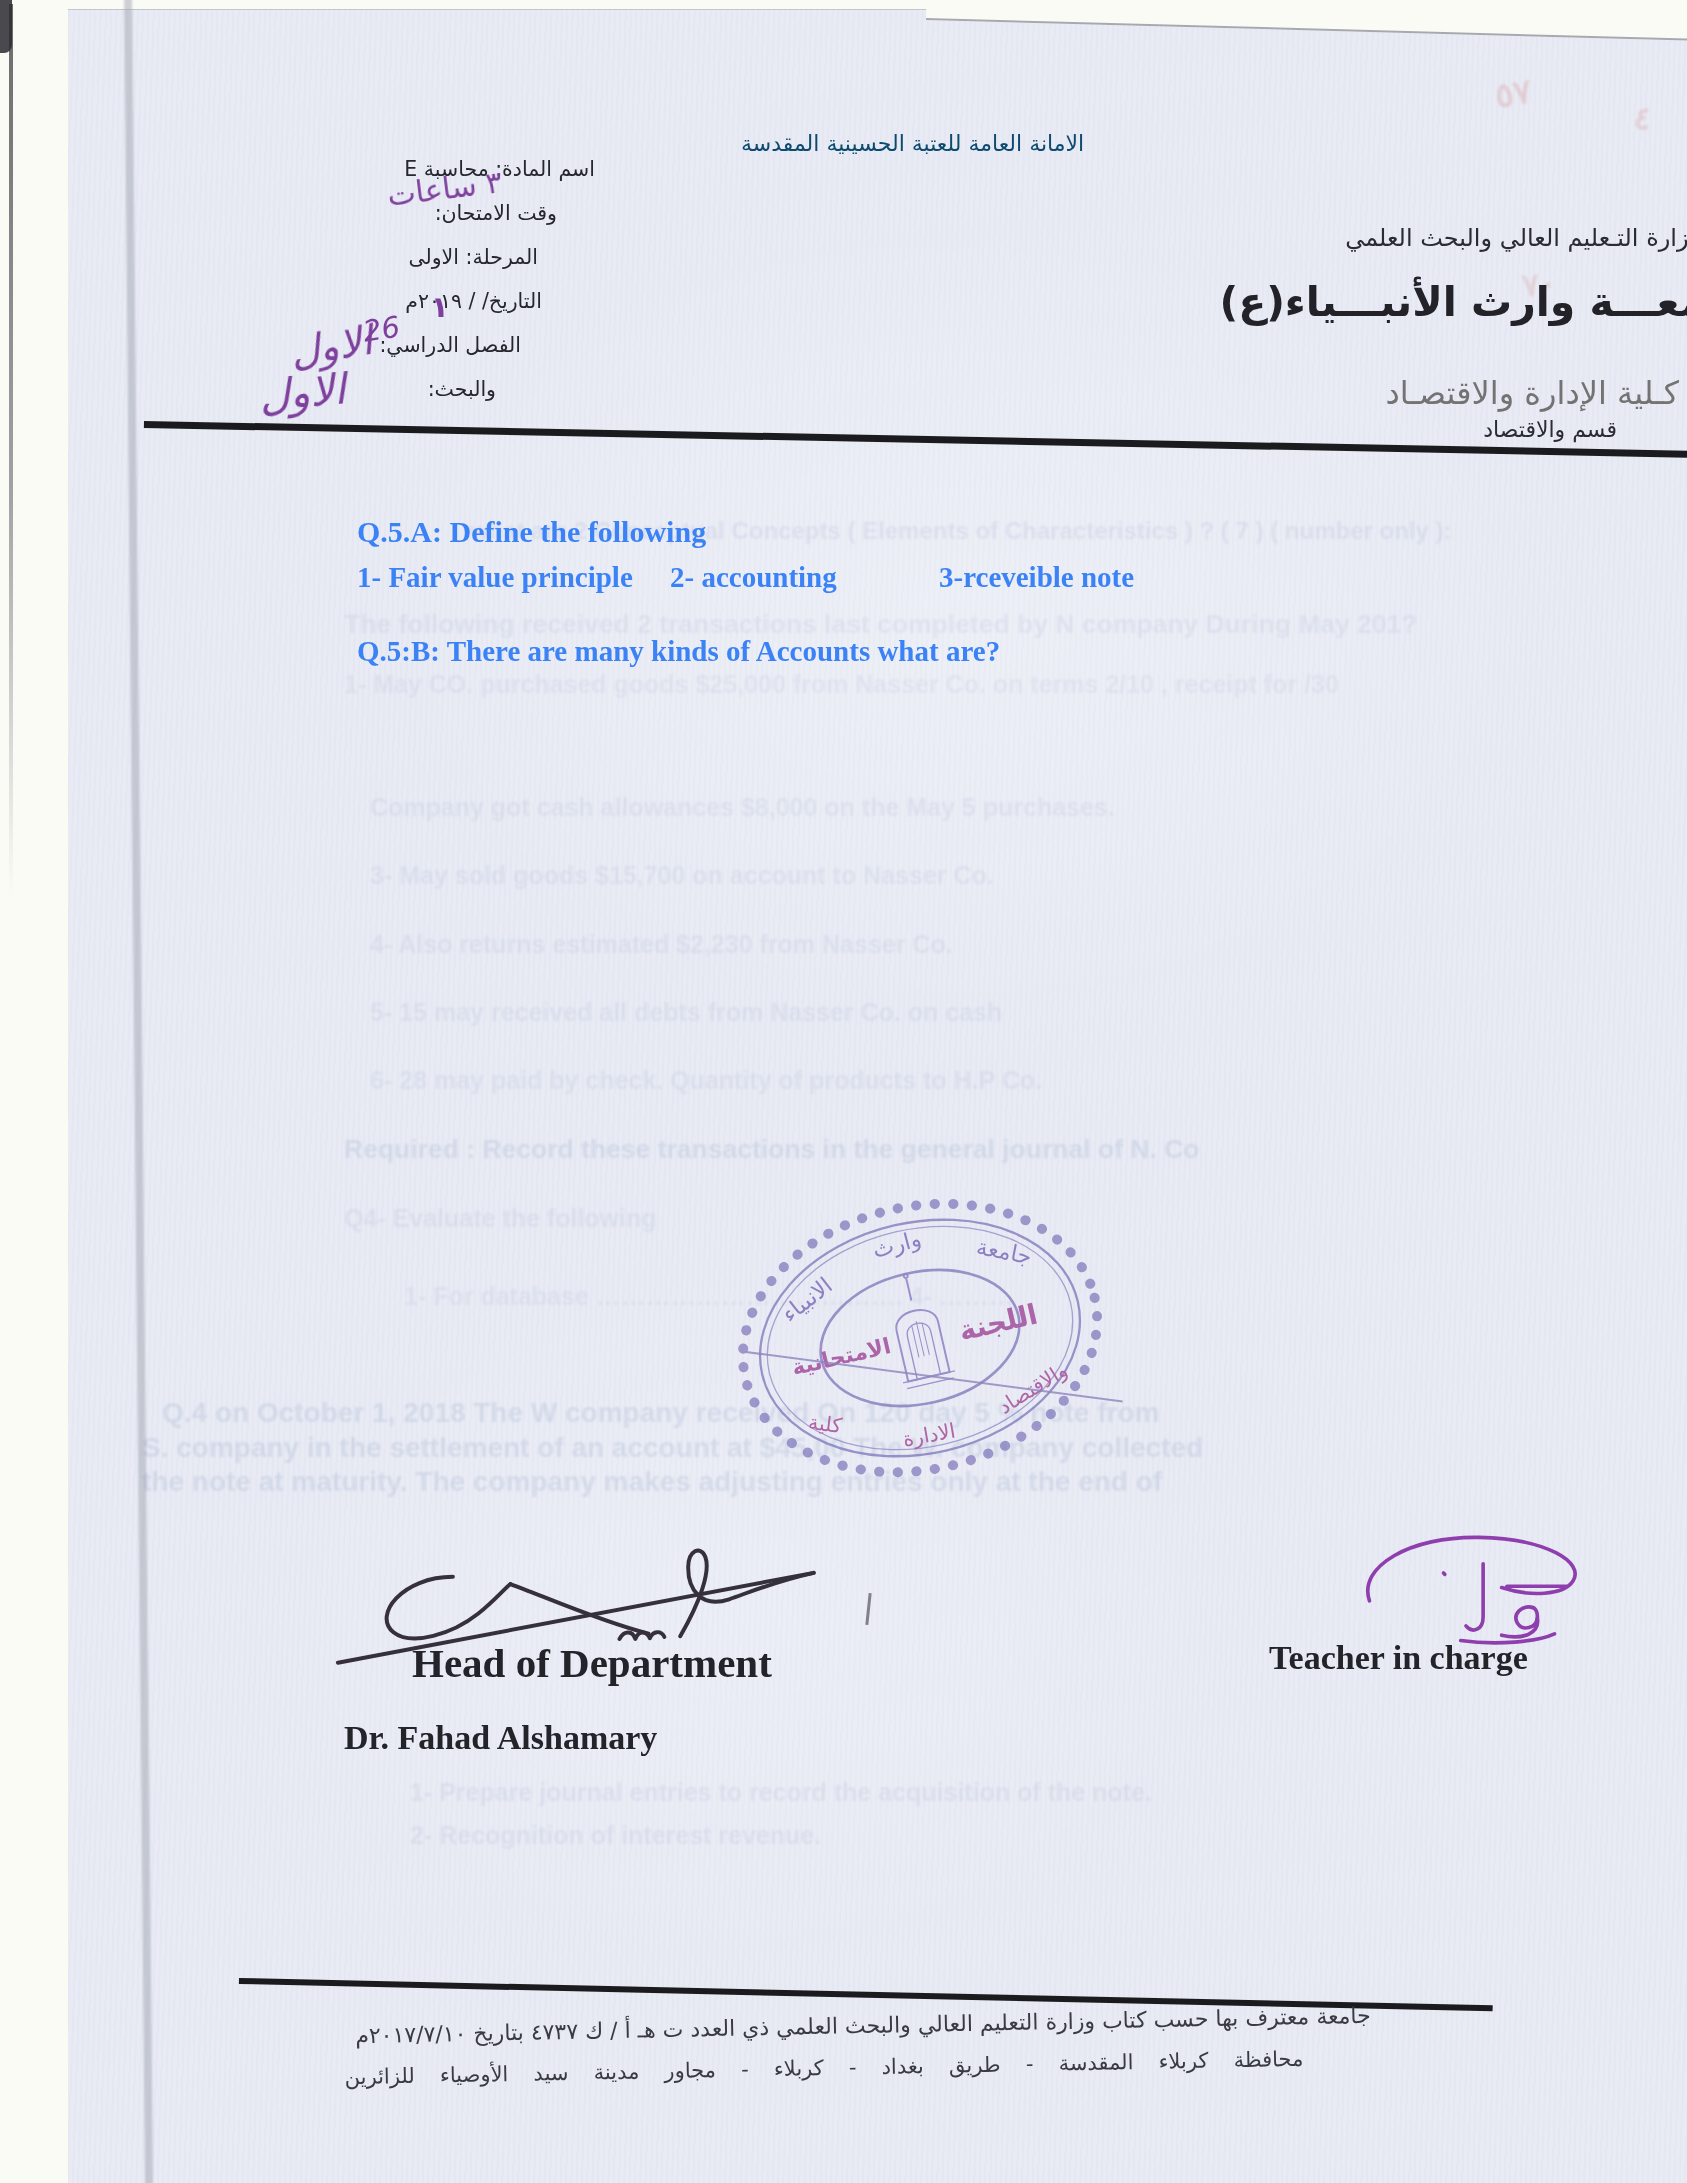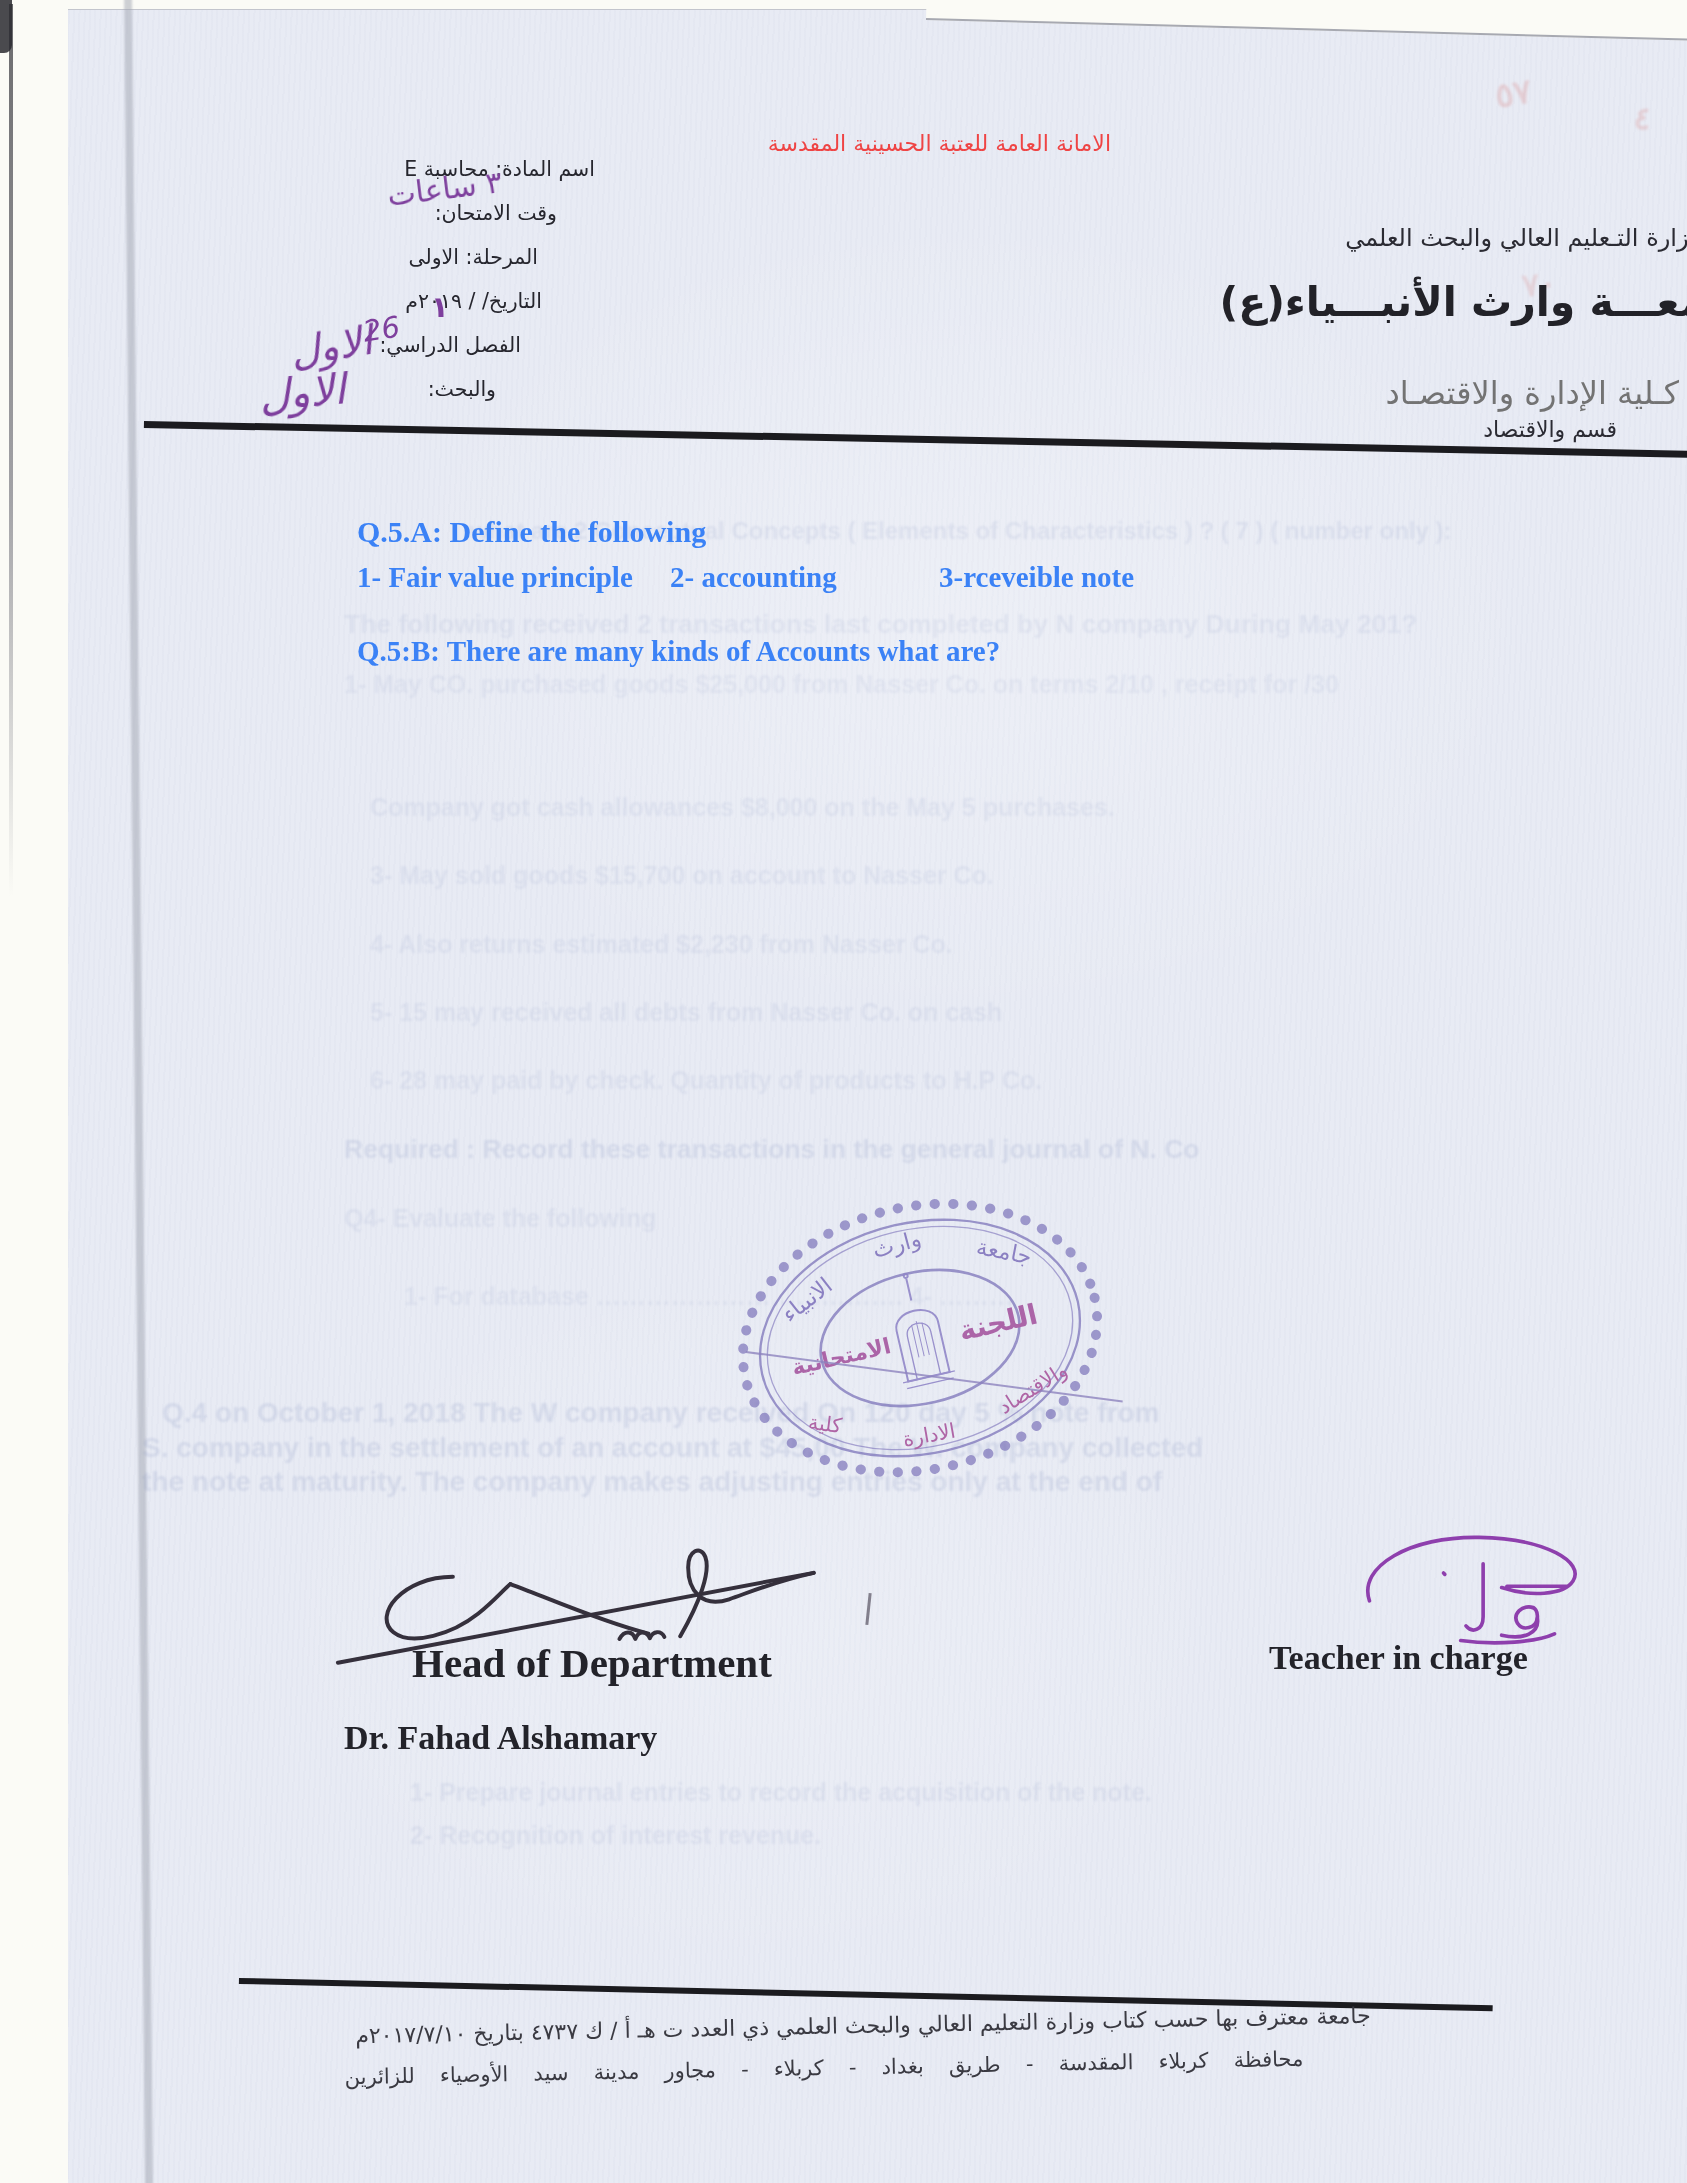--- a/index.html
+++ b/index.html
@@ -48,21 +48,21 @@
 <div class="gh" style="left:162px;top:1397px;font-size:28px;opacity:.16">Q.4 on October 1, 2018 The W company received On 120 day 5 % note from</div>
 <div class="gh" style="left:142px;top:1432px;font-size:28px;opacity:.16">S. company in the settlement of an account at $45,00 The W. company collected</div>
 <div class="gh" style="left:142px;top:1466px;font-size:28px;opacity:.16">the note at maturity. The company makes adjusting entries only at the end of</div>
 <div class="gh" style="left:410px;top:1778px;font-size:25px;opacity:.11">1- Prepare journal entries to record the acquisition of the note.</div>
 <div class="gh" style="left:410px;top:1821px;font-size:25px;opacity:.11">2- Recognition of interest revenue.</div>
 
 <div class="gh" style="left:1495px;top:73px;font-size:34px;color:#d98a8a;opacity:.30;transform:rotate(-10deg)">٥٧</div>
 <div class="gh" style="left:1634px;top:99px;font-size:32px;color:#d98a8a;opacity:.28;transform:rotate(8deg)">٤</div>
 <div class="gh" style="left:1522px;top:265px;font-size:32px;color:#d98a8a;opacity:.25;transform:rotate(-6deg)">٧٠</div>
 
-<div class="ar abs" style="left:741px;top:131px;width:370px;text-align:right;font-size:22px;color:#ef4444">الامانة العامة للعتبة الحسينية المقدسة</div>
+<div class="ar abs" style="left:741px;top:131px;width:370px;text-align:left;font-size:22px;color:#0c4a6e">الامانة العامة للعتبة الحسينية المقدسة</div>
 
 <div class="abs" style="left:284px;top:147px;width:311px">
   <div class="ar examline" style="font-size:20.5px">اسم المادة: محاسبة E</div>
   <div class="ar examline" style="font-size:20.5px;margin-right:38px">وقت الامتحان:</div>
   <div class="ar examline" style="font-size:20.5px;margin-right:57px">المرحلة: الاولى</div>
   <div class="ar examline" style="font-size:20.5px;margin-right:53px">التاريخ/      /  ٢٠١٩م</div>
   <div class="ar examline" style="font-size:20.5px;margin-right:74px">الفصل الدراسي:</div>
   <div class="ar examline" style="font-size:20.5px;margin-right:99px">والبحث:</div>
 </div>
 

